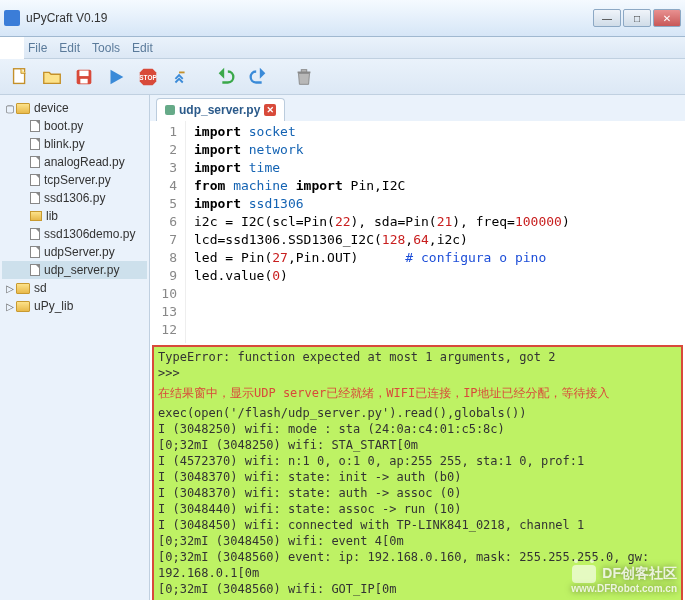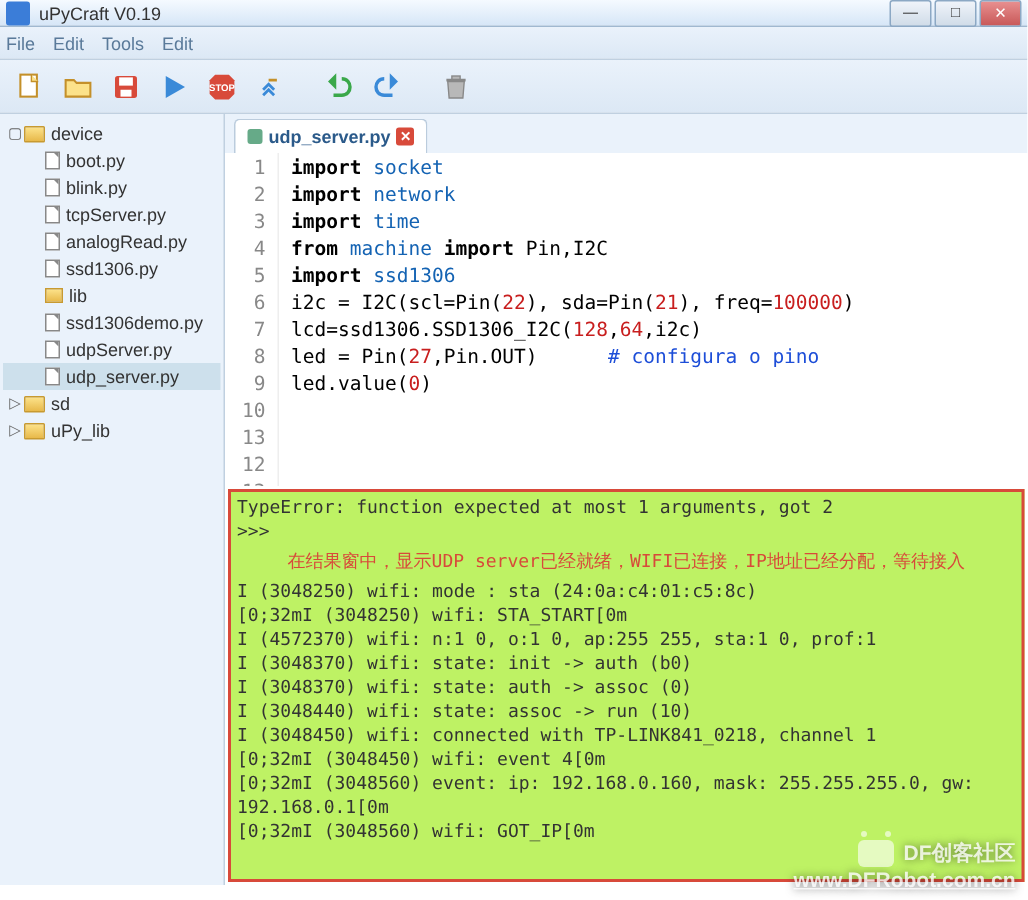--- a/index.html
+++ b/index.html
@@ -1,25 +1,25 @@
 <!DOCTYPE html>
 <html><head>
 <meta charset="utf-8">
 <style>
 * { margin: 0; padding: 0; box-sizing: border-box; }
 body { font-family: "Segoe UI", Tahoma, sans-serif; font-size: 12px; background: #fff; width: 685px; height: 600px; overflow: hidden; position: relative; }
 
-.titlebar { height: 18px; background: linear-gradient(#f5faff, #d6e6f7); border-bottom: 1px solid #a0b8d0; display: flex; align-items: center; padding: 0 4px; position: relative; }
+.titlebar { height: 37px; background: linear-gradient(#f5faff, #d6e6f7); border-bottom: 1px solid #a0b8d0; display: flex; align-items: center; padding: 0 4px; position: relative; }
 .titlebar .icon { width: 16px; height: 16px; background: #3b7dd8; border-radius: 2px; margin-right: 6px; }
 .titlebar .title { font-size: 12px; color: #333; flex: 1; }
 .win-controls { display: flex; gap: 2px; }
 .win-btn { width: 28px; height: 18px; background: linear-gradient(#f0f4fa,#d0dce8); border: 1px solid #8ca8c4; border-radius: 2px; display: flex; align-items: center; justify-content: center; font-size: 10px; color: #333; }
 .win-btn.close { background: linear-gradient(#e89090,#c85858); color: #fff; }
 
-.menubar { height: 22px; background: linear-gradient(#eaf2fb,#dce8f5); border-bottom: 1px solid #c0d0e0; display: flex; align-items: center; padding: 0 4px; gap: 12px; color: #5a7a9a; }
+.menubar { height: 22px; background: linear-gradient(#eaf2fb,#dce8f5); border-bottom: 1px solid #c0d0e0; display: flex; align-items: center; padding: 0 4px; gap: 12px; color: #5a7a9a; margin-left: 24px; }
 
 .toolbar { height: 36px; background: linear-gradient(#eaf2fb,#dce8f5); border-bottom: 1px solid #c0d0e0; display: flex; align-items: center; padding: 0 6px; gap: 4px; }
 .tb-btn { width: 28px; height: 28px; display: flex; align-items: center; justify-content: center; border-radius: 3px; }
 .tb-btn svg { width: 22px; height: 22px; }
 
 .workspace { display: flex; height: calc(100% - 86px); }
 .sidebar { width: 150px; background: #eaf2fb; border-right: 1px solid #c0d0e0; padding: 4px 2px; }
 .tree-item { display: flex; align-items: center; padding: 2px 2px; font-size: 12px; color: #333; white-space: nowrap; }
 .tree-item.lvl1 { padding-left: 16px; }
 .tree-item.selected { background: #cde0ec; }
@@ -37,28 +37,28 @@
 
 .editor { flex: 1; background: #fff; display: flex; overflow: hidden; font-family: Consolas, monospace; font-size: 13px; line-height: 18px; }
 .gutter { width: 36px; background: #fff; color: #888; text-align: right; padding: 2px 8px 2px 0; border-right: 1px solid #eee; }
 .code { padding: 2px 8px; white-space: pre; color: #000; }
 .kw { color: #000000; font-weight: bold; }
 .bl { color: #1463b3; }
 .num { color: #c81e1e; }
 .cm { color: #1d4ed8; }
 
 .console { height: 262px; border: 2px solid #d84a3a; margin: 2px; font-family: Consolas, "Microsoft YaHei", monospace; font-size: 12px; line-height: 16px; padding: 2px 4px; overflow: hidden; color: #333; background: #bef264; position: relative; }
-.console .err-note { color: #d84a3a; text-align: center; padding: 4px 0; }
+.console .err-note { color: #d84a3a; padding: 4px 0; }
 
 .watermark { position: absolute; right: 8px; bottom: 6px; color: rgba(255,255,255,0.8); font-size: 14px; font-weight: bold; text-shadow: 0 0 6px rgba(0,0,0,0.5); display: flex; flex-direction: column; align-items: flex-end; pointer-events: none; }
 .watermark .logo { display: flex; align-items: center; gap: 6px; }
 .watermark .robot { width: 24px; height: 18px; background: rgba(255,255,255,0.6); border-radius: 4px; position: relative; }
 .watermark .robot::before, .watermark .robot::after { content: ""; position: absolute; top: -6px; width: 4px; height: 4px; background: rgba(255,255,255,0.6); border-radius: 50%; }
 .watermark .robot::before { left: 2px; } .watermark .robot::after { right: 2px; }
-.watermark .url { font-size: 14px; text-decoration: underline; }
+.watermark .url { font-size: 10px; }
 </style>
 </head>
 <body>
 
 <div class="titlebar">
   <div class="icon"></div>
   <div class="title">uPyCraft V0.19</div>
   <div class="win-controls">
     <div class="win-btn">—</div>
     <div class="win-btn">□</div>
@@ -142,25 +142,25 @@
     <div class="tree-item lvl1">
         <span class="file-icon"></span>
         <span>boot.py</span>
       </div>
     <div class="tree-item lvl1">
         <span class="file-icon"></span>
         <span>blink.py</span>
       </div>
     <div class="tree-item lvl1">
         <span class="file-icon"></span>
+        <span>analogRead.py</span>
+      </div>
+    <div class="tree-item lvl1">
+        <span class="file-icon"></span>
         <span>tcpServer.py</span>
-      </div>
-    <div class="tree-item lvl1">
-        <span class="file-icon"></span>
-        <span>analogRead.py</span>
       </div>
     <div class="tree-item lvl1">
         <span class="file-icon"></span>
         <span>ssd1306.py</span>
       </div>
     <div class="tree-item lvl1">
         <span class="lib-icon"></span>
         <span>lib</span>
       </div>
     <div class="tree-item lvl1">
@@ -213,20 +213,21 @@
           <div>13</div>
         </div>
       <div class="code" id="code"><div><span class="kw">import</span> <span class="bl">socket</span></div><div><span class="kw">import</span> <span class="bl">network</span></div><div><span class="kw">import</span> <span class="bl">time</span></div><div><span class="kw">from</span> <span class="bl">machine</span> <span class="kw">import</span> Pin,I2C</div><div><span class="kw">import</span> <span class="bl">ssd1306</span></div><div>i2c = I2C(scl=Pin(<span class="num">22</span>), sda=Pin(<span class="num">21</span>), freq=<span class="num">100000</span>)</div><div>lcd=ssd1306.SSD1306_I2C(<span class="num">128</span>,<span class="num">64</span>,i2c)</div><div>led = Pin(<span class="num">27</span>,Pin.OUT)      <span class="cm"># configura o pino</span></div><div>led.value(<span class="num">0</span>)</div><div>&nbsp;</div><div>&nbsp;</div><div>&nbsp;</div><div>&nbsp;</div></div>
     </div>
 
     <div class="console">
       <div>TypeError: function expected at most 1 arguments, got 2</div>
       <div>&gt;&gt;&gt;</div>
       <div class="err-note">在结果窗中，显示UDP server已经就绪，WIFI已连接，IP地址已经分配，等待接入</div>
       <div id="console-lines">
+          <div>exec(open('/flash/udp_server.py').read(),globals())</div>
           <div>I (3048250) wifi: mode : sta (24:0a:c4:01:c5:8c)</div>
           <div>[0;32mI (3048250) wifi: STA_START[0m</div>
           <div>I (4572370) wifi: n:1 0, o:1 0, ap:255 255, sta:1 0, prof:1</div>
           <div>I (3048370) wifi: state: init -&gt; auth (b0)</div>
           <div>I (3048370) wifi: state: auth -&gt; assoc (0)</div>
           <div>I (3048440) wifi: state: assoc -&gt; run (10)</div>
           <div>I (3048450) wifi: connected with TP-LINK841_0218, channel 1</div>
           <div>[0;32mI (3048450) wifi: event 4[0m</div>
           <div>[0;32mI (3048560) event: ip: 192.168.0.160, mask: 255.255.255.0, gw: 192.168.0.1[0m</div>
           <div>[0;32mI (3048560) wifi: GOT_IP[0m</div>

